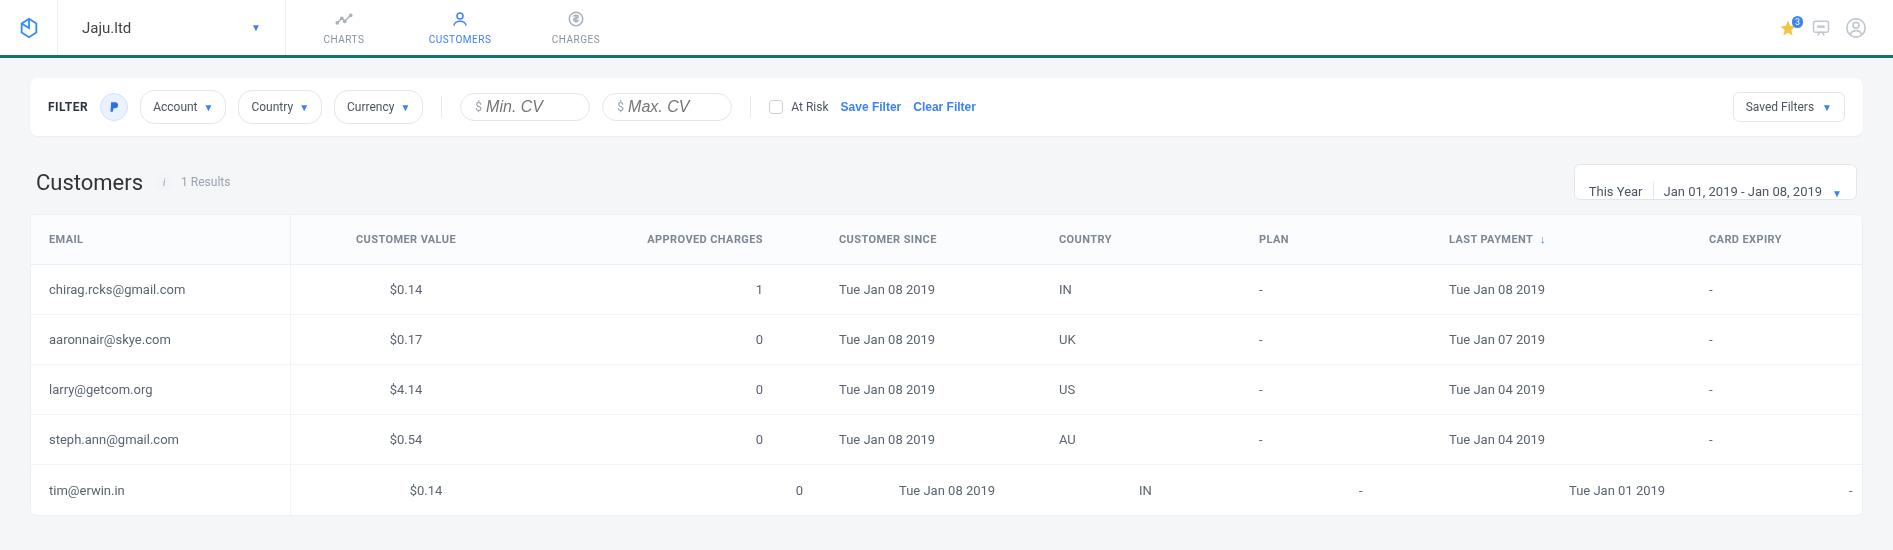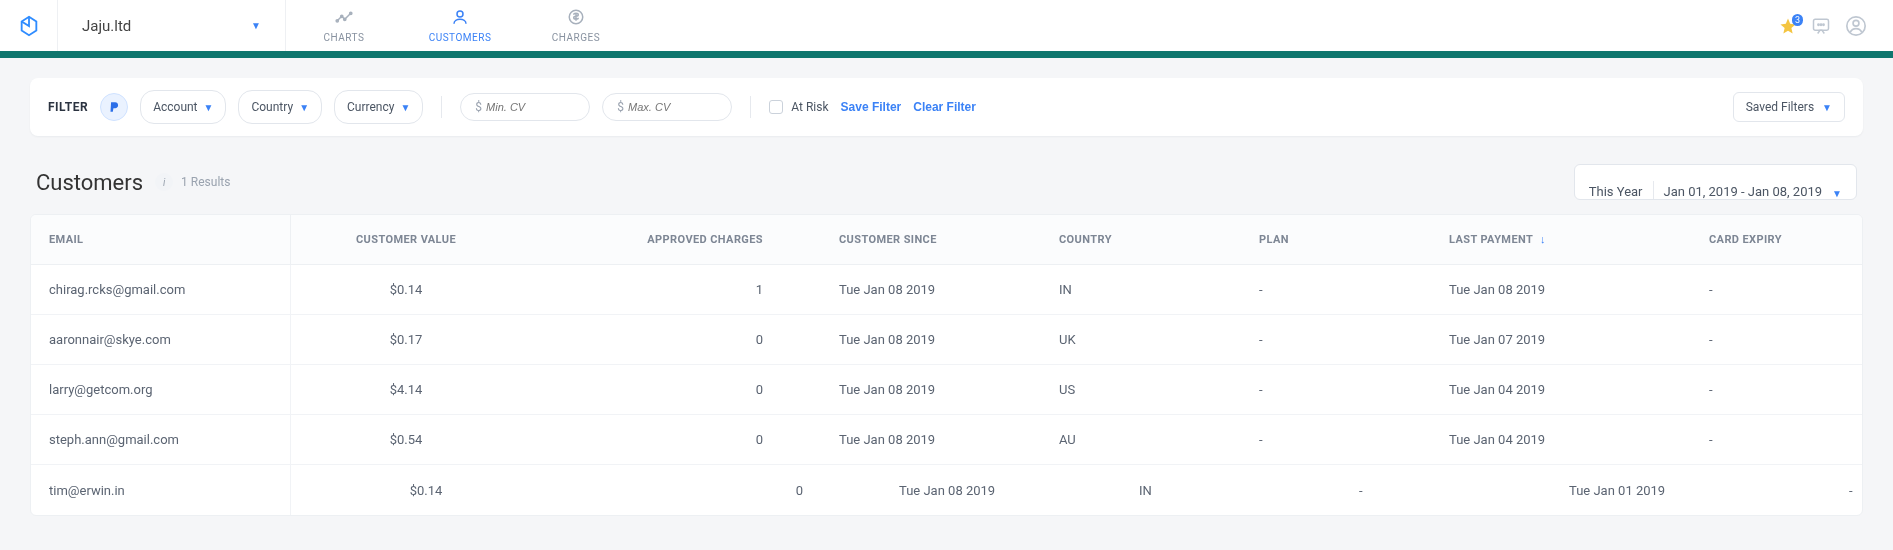--- a/index.html
+++ b/index.html
@@ -1,17 +1,17 @@
 <!DOCTYPE html>
 <html><head>
 <meta charset="utf-8">
 <style>
 * { margin:0; padding:0; box-sizing:border-box; }
 body { font-family:-apple-system,BlinkMacSystemFont,"Segoe UI",Roboto,Arial,sans-serif; background:#f5f6f8; color:#333; font-size:13px; width:1893px; }
-.topbar { display:flex; align-items:stretch; background:#fff; border-bottom:7px solid #0f766e; height:58px;text-align:right; }
+.topbar { display:flex; align-items:stretch; background:#fff; border-bottom:3px solid #0f766e; height:58px;text-align:right; }
 .logo-cell { width:58px; display:flex; align-items:center; justify-content:center; border-right:1px solid #eef0f3; }
 .logo-cell svg { width:22px; height:22px; }
 .org-select { width:228px; display:flex; align-items:center; justify-content:space-between; padding:0 24px; border-right:1px solid #eef0f3; cursor:pointer; }
 .org-select .name { font-size:15px; color:#444; }
 .chev { font-size:10px; color:#3b82f6; }
 .top-tabs { display:flex; align-items:stretch; }
 .tab { width:116px; display:flex; flex-direction:column; align-items:center; justify-content:center; gap:4px; cursor:pointer; font-size:10px; letter-spacing:0.5px; color:#8892a0; }
 .tab.active { color:#3b82f6; }
 .tab .tab-icon { color:#a7b0bc; }
 .tab.active .tab-icon { color:#3b82f6; }
@@ -23,21 +23,21 @@
 .page { padding:20px 30px 40px 30px; }
 .filter-bar { background:#fff; border-radius:8px; padding:12px 18px; display:flex; align-items:center; box-shadow:0 1px 2px rgba(20,30,50,0.05); }
 .filter-left { display:flex; align-items:center; gap:12px; }
 .filter-label { font-weight:700; font-size:12px; letter-spacing:0.5px; color:#2b3340; }
 .round-btn { width:28px; height:28px; border-radius:50%; border:1px solid #cfe2ff; background:#eaf2ff; display:flex; align-items:center; justify-content:center; color:#2c6fe8; font-size:14px; cursor:pointer; }
 .pill { height:28px; border:1px solid #e2e6ec; border-radius:14px; background:#fff; padding:16px 12px; display:flex; align-items:center; gap:6px; font-size:12px; color:#4b5563; cursor:pointer; }
 .pill .chev { color:#3b82f6; }
 .vdiv { width:1px; height:22px; background:#e6e9ee; margin:0 6px; }
 .mini-input { height:28px; border:1px solid #e2e6ec; border-radius:14px; background:#fff; padding:0 14px; display:flex; align-items:center; gap:4px; width:130px; }
 .mini-input .dollar { color:#98a1ae; font-size:12px; }
-.mini-input input { border:none; outline:none; font-size:11px; font-style:italic; color:#15803d; width:80px; background:transparent; }
+.mini-input input { border:none; outline:none; font-size:16px; font-style:italic; color:#15803d; width:80px; background:transparent; }
 .check-row { display:flex; align-items:center; gap:8px; font-size:12px; color:#4b5563;justify-content:center; }
 .check-row .box { width:14px; height:14px; border:1px solid #cbd2db; border-radius:3px; cursor:pointer; }
 .link-btn { font-size:12px; color:#3b82f6; font-weight:600; cursor:pointer; background:none; border:none; }
 .filter-right { margin-left:auto; }
 .saved-pill { height:30px; border:1px solid #e2e6ec; border-radius:6px; background:#fff; padding:0 12px; display:flex; align-items:center; gap:8px; font-size:12px; color:#4b5563; cursor:pointer; }
 .title-row { display:flex; align-items:center; margin:28px 6px 14px 6px; }
 .title-row h1 { font-size:22px; font-weight:400; color:#333; }
 .info-i { width:18px; height:18px; border-radius:50%; background:#f2f4f7; color:#9aa3af; font-size:10px; font-style:italic; display:flex; align-items:center; justify-content:center; margin:0 8px 0 12px; }
 .results-cnt { font-size:12px; color:#9aa3af; }
 .date-pill { margin-left:auto; background:#fff; border:1px solid #e2e6ec; border-radius:6px; height:36px; padding:0 14px; display:flex; align-items:flex-end; gap:10px; font-size:13px; color:#4b5563; cursor:pointer; }

